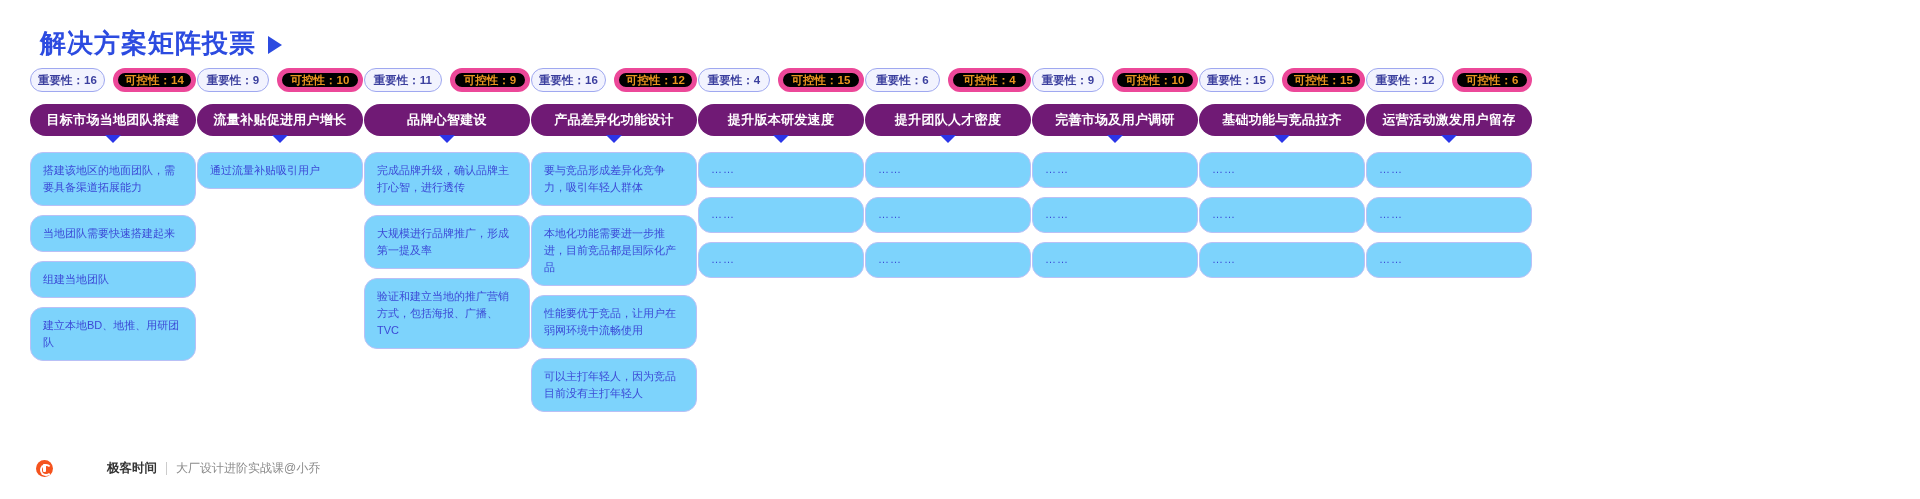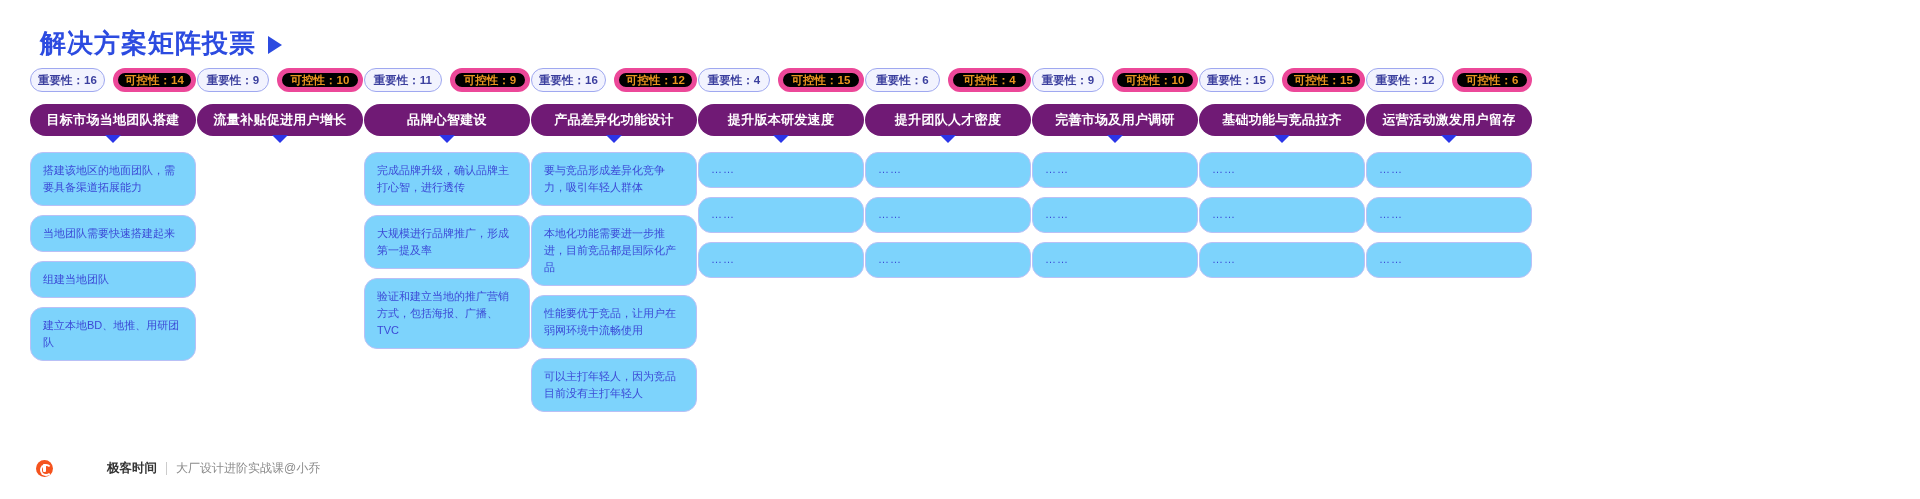--- a/index.html
+++ b/index.html
@@ -195,20 +195,21 @@
       <div class="column">
         <div class="badges">
           <div class="badge importance">重要性：9</div>
           <div class="badge control">可控性：10</div>
         </div>
         <div class="head-wrap">
           <div class="head-pill">流量补贴促进用户增长</div>
           <div class="head-pointer"></div>
         </div>
         <div class="cards">
+          <div class="card">通过流量补贴吸引用户</div>
         </div>
       </div>
       <div class="column">
         <div class="badges">
           <div class="badge importance">重要性：11</div>
           <div class="badge control">可控性：9</div>
         </div>
         <div class="head-wrap">
           <div class="head-pill">品牌心智建设</div>
           <div class="head-pointer"></div>

